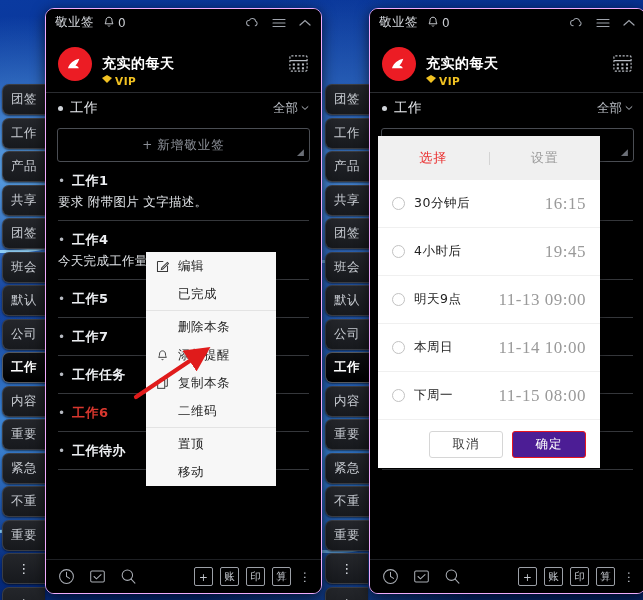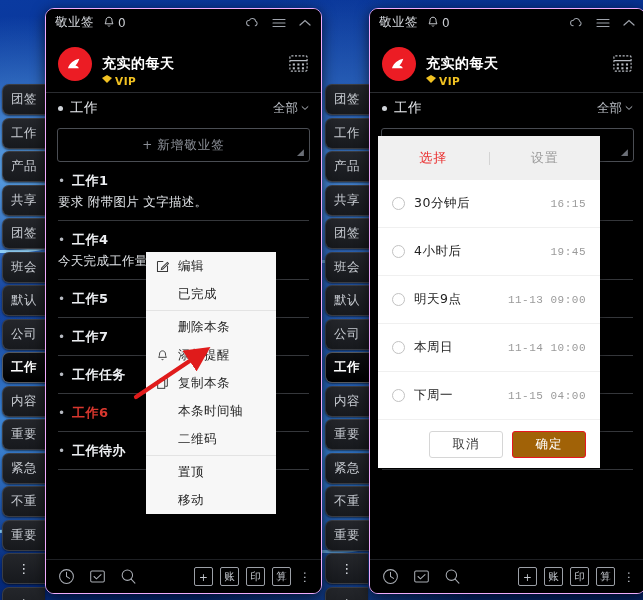--- a/index.html
+++ b/index.html
@@ -126,28 +126,28 @@
     background:#fff;z-index:30;box-shadow:0 2px 12px rgba(0,0,0,.5);
   }
   .dlg-tabs{height:44px;background:#f0f0f0;display:flex;align-items:center;}
   .dlg-tab{flex:1;text-align:center;font-size:13px;letter-spacing:1px;}
   .dlg-tab.active{color:#ea2d2d;}
   .dlg-tab.inactive{color:#9b9b9b;}
   .dlg-divider{width:1px;height:13px;background:#d4d4d4;}
   .opt{height:47px;display:flex;align-items:center;padding:0 14px;border-bottom:1px solid #f0f0f0;}
   .radio{width:11px;height:11px;border:1px solid #c2c2c2;border-radius:50%;flex:0 0 11px;}
   .opt-label{color:#222;font-size:12.5px;margin-left:9px;flex:1;letter-spacing:.5px;}
-  .opt-time{color:#9a9a9a;font-size:11px;font-family:Liberation Mono, monospace;letter-spacing:.5px;}
+  .opt-time{color:#9a9a9a;font-size:17px;font-family:Liberation Serif, serif;letter-spacing:.5px;}
   .dlg-actions{height:48px;display:flex;align-items:center;justify-content:flex-end;gap:9px;padding-right:14px;}
   .btn{
     min-width:50px;height:25px;border-radius:3px;font-size:12.5px;
     display:flex;align-items:center;justify-content:center;padding:0 11px;letter-spacing:1px;
   }
   .btn-cancel{background:#fff;border:1px solid #d6d6d6;color:#333;}
-  .btn-ok{background:#a16207;border:1px solid #e8161f;color:#fff;text-align:right;}
+  .btn-ok{background:#4c1d95;border:1px solid #e8161f;color:#fff;text-align:right;}
 </style>
 </head>
 <body>
 
 <div class="stage">
 
   <div class="wallpaper">
     <div class="wave wv1"></div>
     <div class="wave wv2"></div>
     <div class="wave wv3"></div>
@@ -601,24 +601,20 @@
         <span class="ctx-ico">
           <svg width="13" height="13" viewBox="0 0 14 14">
             <rect x="1.8" y="3.8" width="7.6" height="8.4" fill="none" stroke="#3a3a3a" stroke-width="1.05"></rect>
             <path d="M4.6 3.8V1.6h7.6v8.4h-2.2" fill="none" stroke="#3a3a3a" stroke-width="1.05"></path>
           </svg>
         </span>
         <span>复制本条</span>
       </div>
       <div class="ctx-item">
         <span class="ctx-noico"></span>
-        <span>本条时间轴</span>
-      </div>
-      <div class="ctx-item">
-        <span class="ctx-noico"></span>
         <span>二维码</span>
       </div>
       <div class="ctx-sep"></div>
       <div class="ctx-item">
         <span class="ctx-noico"></span>
         <span>置顶</span>
       </div>
       <div class="ctx-item">
         <span class="ctx-noico"></span>
         <span>移动</span>
@@ -657,21 +653,21 @@
           <div class="opt-time">11-13 09:00</div>
         </div>
         <div class="opt">
           <div class="radio"></div>
           <div class="opt-label">本周日</div>
           <div class="opt-time">11-14 10:00</div>
         </div>
         <div class="opt">
           <div class="radio"></div>
           <div class="opt-label">下周一</div>
-          <div class="opt-time">11-15 04:00</div>
+          <div class="opt-time">11-15 08:00</div>
         </div>
       </div>
     <div class="dlg-actions">
       <div class="btn btn-cancel">取消</div>
       <div class="btn btn-ok">确定</div>
     </div>
   </div>
 
 </div>
 

